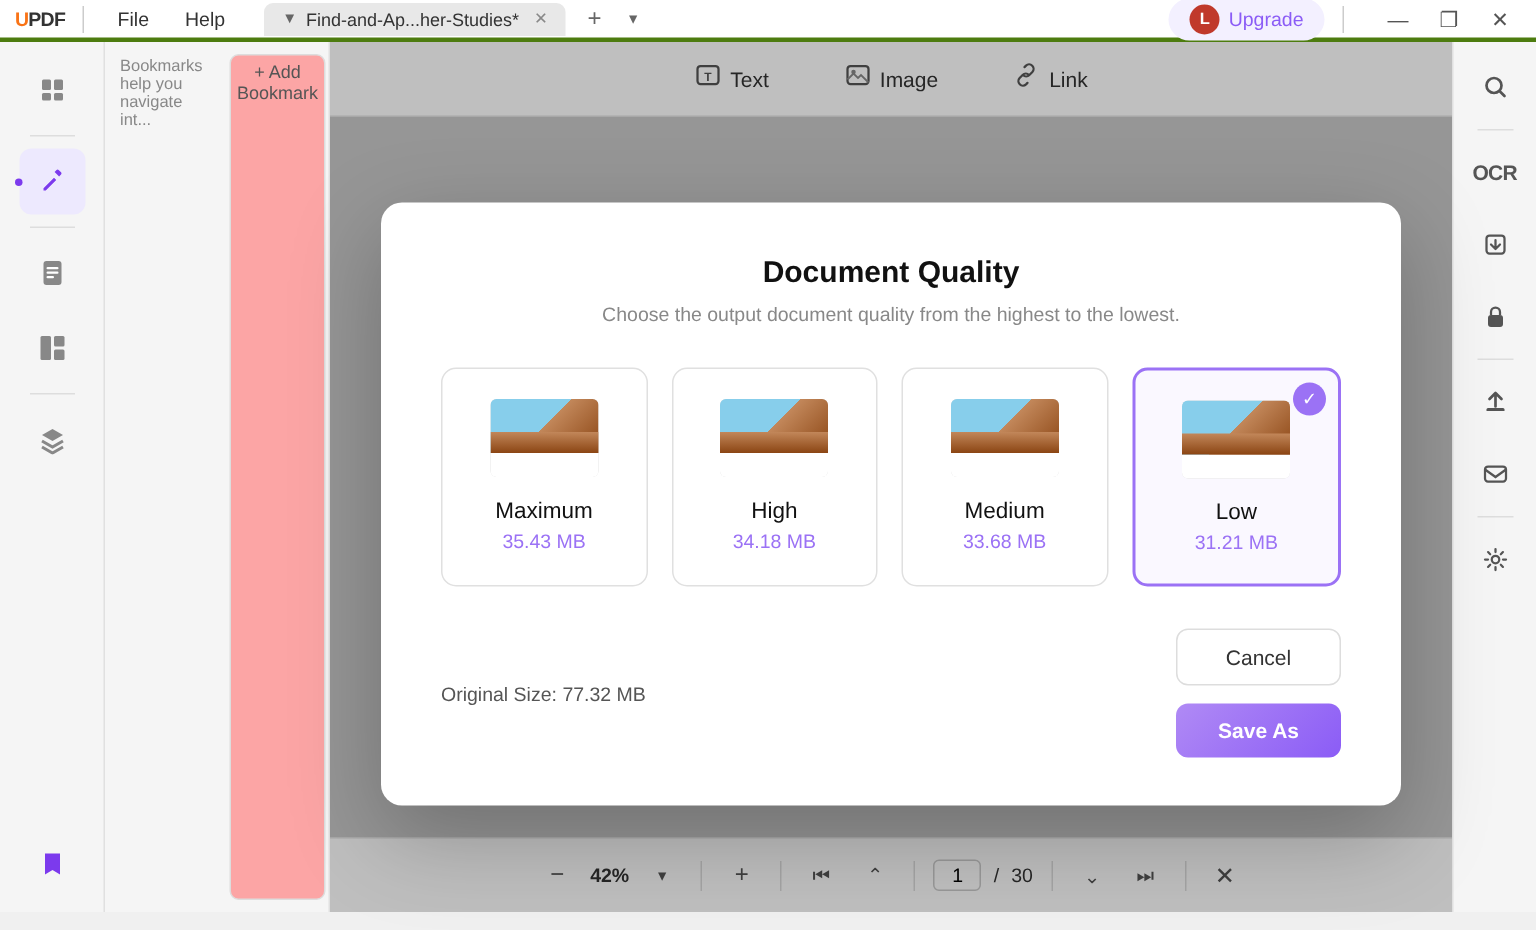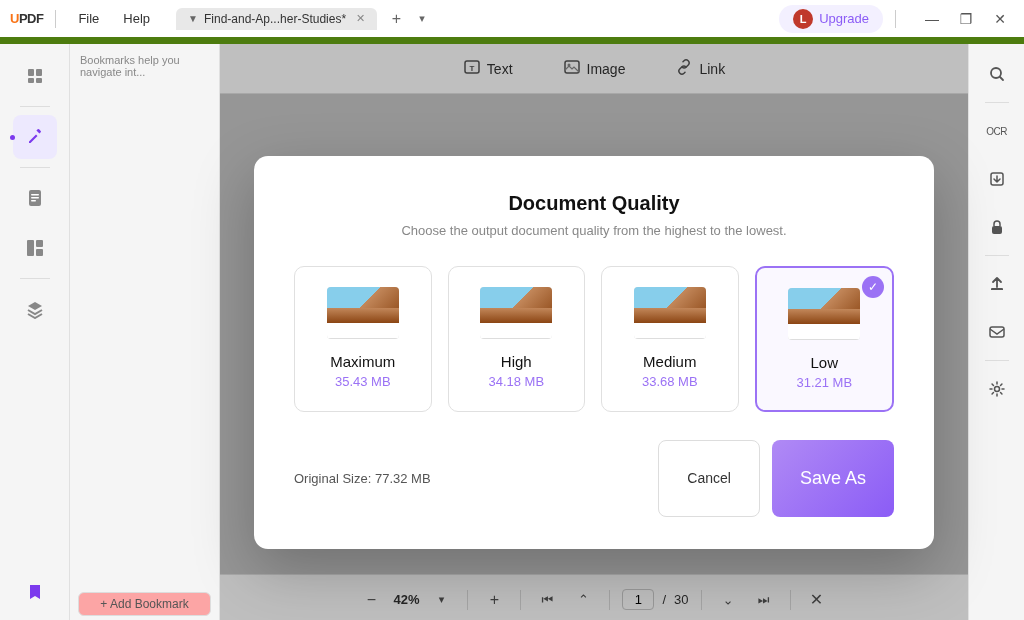--- a/index.html
+++ b/index.html
@@ -9,23 +9,23 @@
       font-family: -apple-system, BlinkMacSystemFont, 'Segoe UI', sans-serif;
       background: #f0f0f0;
       overflow: hidden;
       position: relative;
     }
 
     
     .titlebar {
       display: flex;
       align-items: center;
-      height: 44px;
+      height: 28px;
       background: #ffffff;
-      border-bottom: 7px solid #4d7c0f;
+      border-bottom: 3px solid #4d7c0f;
       padding: 0 10px;
       gap: 8px;
     }
     .titlebar-logo {
       font-weight: 900;
       font-size: 13px;
       color: #4a6cf7;
       letter-spacing: -0.5px;
     }
     .titlebar-logo span { color: #f97316; }
@@ -231,21 +231,21 @@
       text-align: center;
       font-size: 13px;
     }
 
     
     .left-panel {
       width: 150px;
       background: #f5f5f5;
       border-right: 1px solid #e0e0e0;
       display: flex;
-      flex-direction: column;
+      flex-direction: row;
     }
     .left-panel-content {
       flex: 1;
       padding: 10px;
       font-size: 11px;
       color: #888;
     }
     .add-bookmark-btn {
       margin: 8px;
       padding: 4px;
@@ -368,39 +368,40 @@
       align-items: center;
       justify-content: space-between;
     }
     .original-size {
       font-size: 13px;
       color: #555;
     }
     .dialog-actions {
       display: flex;
       gap: 12px;
+      flex-direction: column;
     }
     .btn-cancel {
       padding: 10px 28px;
       border: 1.5px solid #ddd;
       border-radius: 8px;
       font-size: 14px;
       color: #333;
       background: white;
       cursor: pointer;
     }
     .btn-save {
-      padding: 28px 28px;
+      padding: 10px 28px;
       border: none;
       border-radius: 8px;
-      font-size: 18px;
+      font-size: 14px;
       color: white;
       background: linear-gradient(135deg, #b08af5, #8b5cf6);
       cursor: pointer;
-      font-weight: 400;
+      font-weight: 700;
     }
   </style>
 </head>
 <body>
 
 <div class="titlebar">
   <div class="titlebar-logo">
     <span>U</span><span style="color:#333;">PDF</span>
   </div>
   <div class="titlebar-divider"></div>
@@ -606,21 +607,21 @@
   </div>
 
   <div class="right-sidebar">
     <div class="right-sidebar-icon">
       <svg width="18" height="18" viewBox="0 0 18 18" fill="none">
         <circle cx="8" cy="8" r="5" stroke="#555" stroke-width="1.8" fill="none"></circle>
         <path d="M12 12l3 3" stroke="#555" stroke-width="1.8" stroke-linecap="round"></path>
       </svg>
     </div>
     <div class="right-sidebar-sep"></div>
-    <div class="right-sidebar-icon" style="font-size:10px;font-weight:normal;color:#555;letter-spacing:-0.5px;">OCR</div>
+    <div class="right-sidebar-icon" style="font-size:14px;font-weight:bold;color:#555;letter-spacing:-0.5px;">OCR</div>
     <div class="right-sidebar-icon">
       <svg width="18" height="18" viewBox="0 0 18 18" fill="none">
         <rect x="3" y="3" width="12" height="12" rx="2" stroke="#555" stroke-width="1.5" fill="none"></rect>
         <path d="M9 6v6M6 9l3 3 3-3" stroke="#555" stroke-width="1.5" stroke-linecap="round" stroke-linejoin="round"></path>
       </svg>
     </div>
     <div class="right-sidebar-icon">
       <svg width="18" height="18" viewBox="0 0 18 18" fill="none">
         <rect x="4" y="8" width="10" height="8" rx="2" fill="#555"></rect>
         <path d="M6 8V6a3 3 0 016 0v2" stroke="#555" stroke-width="1.5" fill="none"></path>

